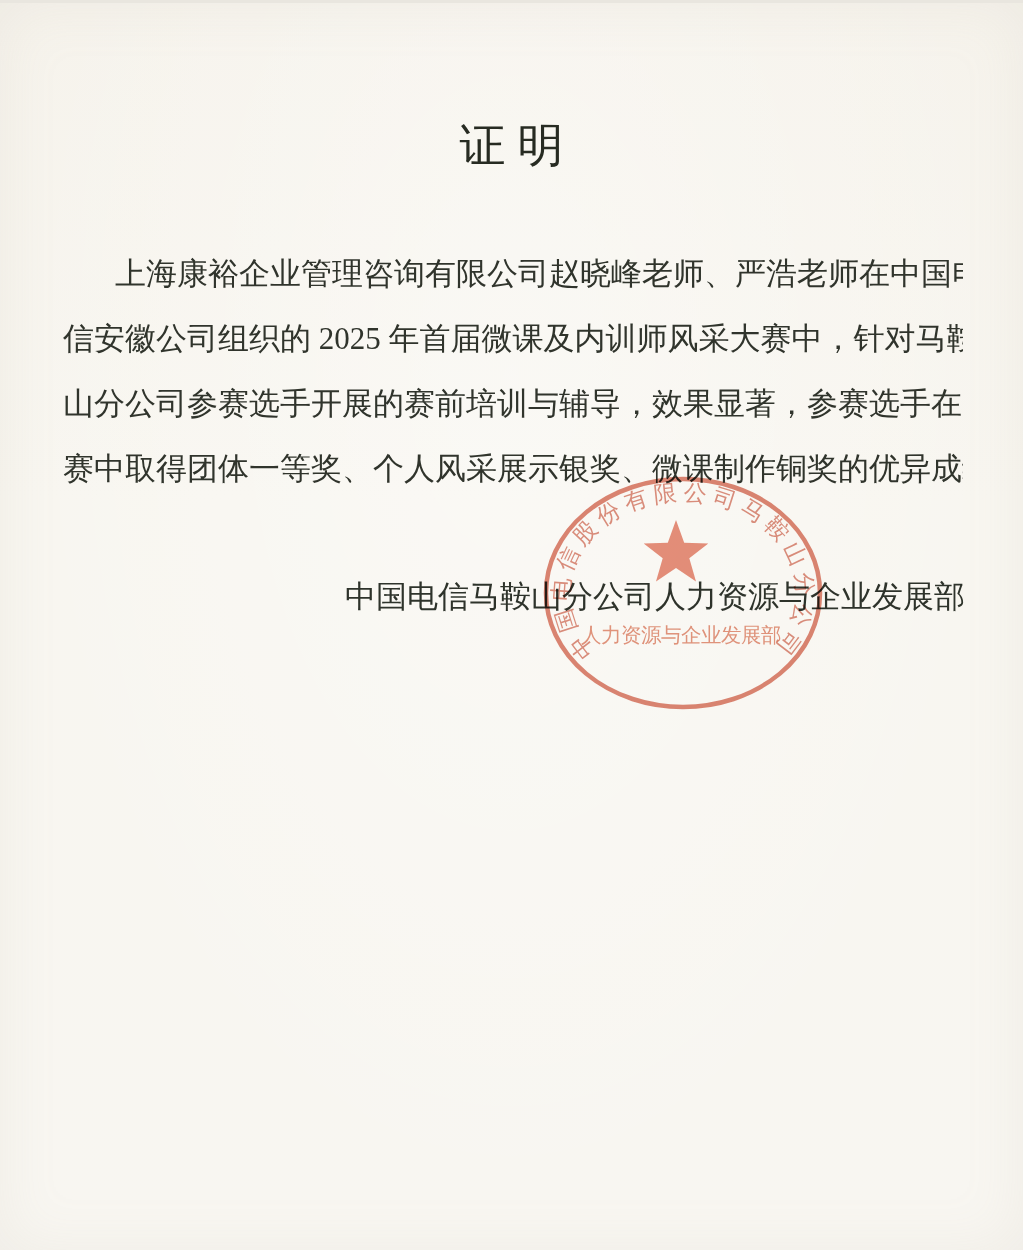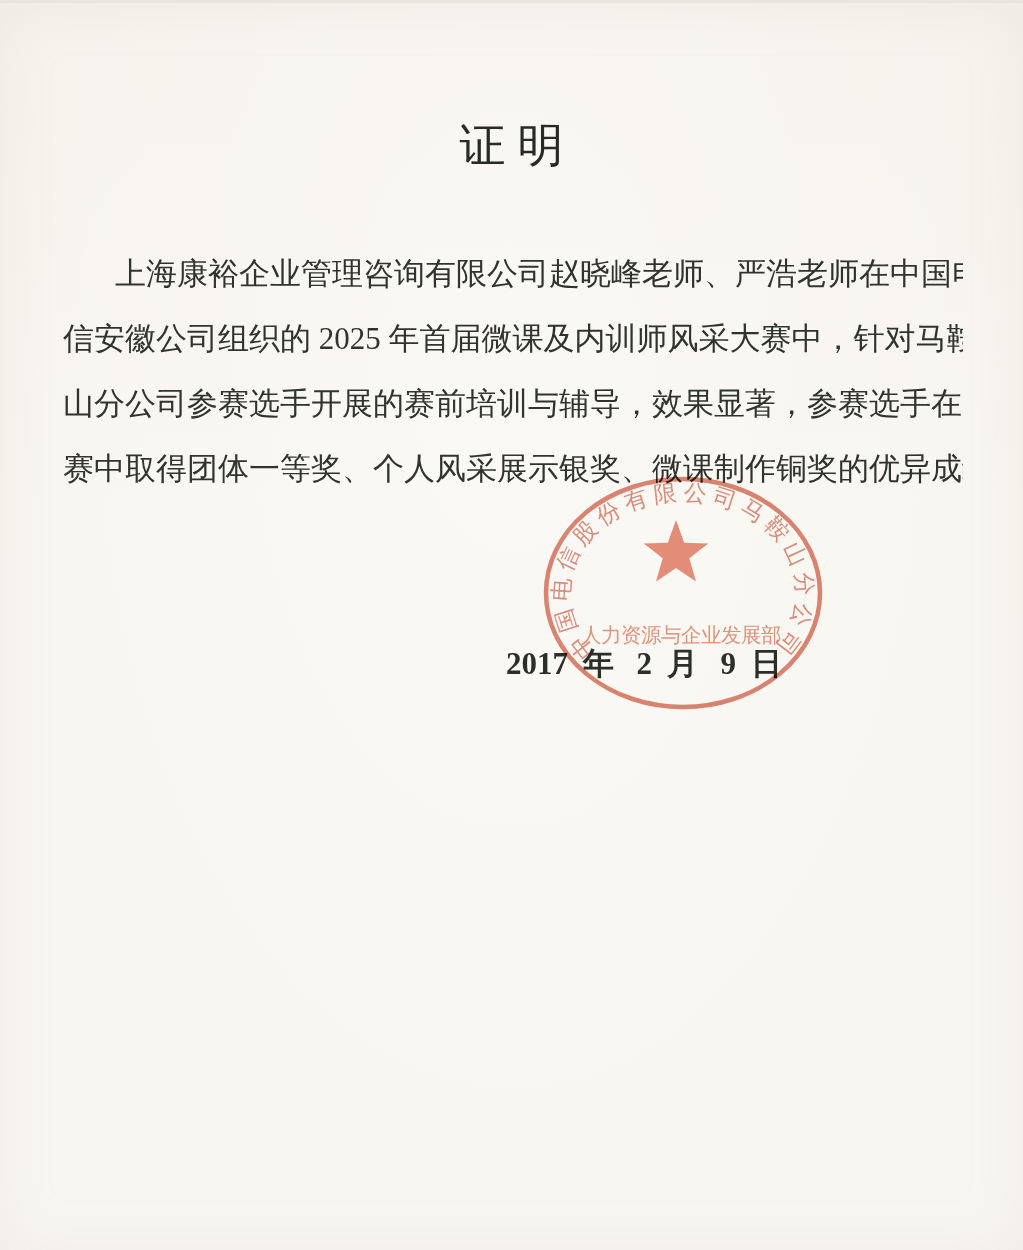--- a/index.html
+++ b/index.html
@@ -97,22 +97,22 @@
 
   <div class="doc-title">证明</div>
 
   <div class="body-text">
     <div class="body-line indent">上海康裕企业管理咨询有限公司赵晓峰老师、严浩老师在中国电</div>
     <div class="body-line">信安徽公司组织的 2025 年首届微课及内训师风采大赛中，针对马鞍</div>
     <div class="body-line">山分公司参赛选手开展的赛前培训与辅导，效果显著，参赛选手在大</div>
     <div class="body-line">赛中取得团体一等奖、个人风采展示银奖、微课制作铜奖的优异成绩。</div>
   </div>
 
+  <div class="signature-line">中国电信马鞍山分公司人力资源与企业发展部</div>
 
-  <div class="date-line">2017 年 2 月 9 日</div>
 
   <div class="seal">
     <svg width="290" height="238" viewBox="0 0 290 238" xmlns="http://www.w3.org/2000/svg">
       <defs>
         <path id="sealArc" d="M 51.6,170.2 A 114,92 0 1 1 238.4,170.2" fill="none"></path>
         <filter id="stampBlur" x="-10%" y="-10%" width="120%" height="120%">
           <feGaussianBlur stdDeviation="0.7"></feGaussianBlur>
         </filter>
       </defs>
       <g filter="url(#stampBlur)">

